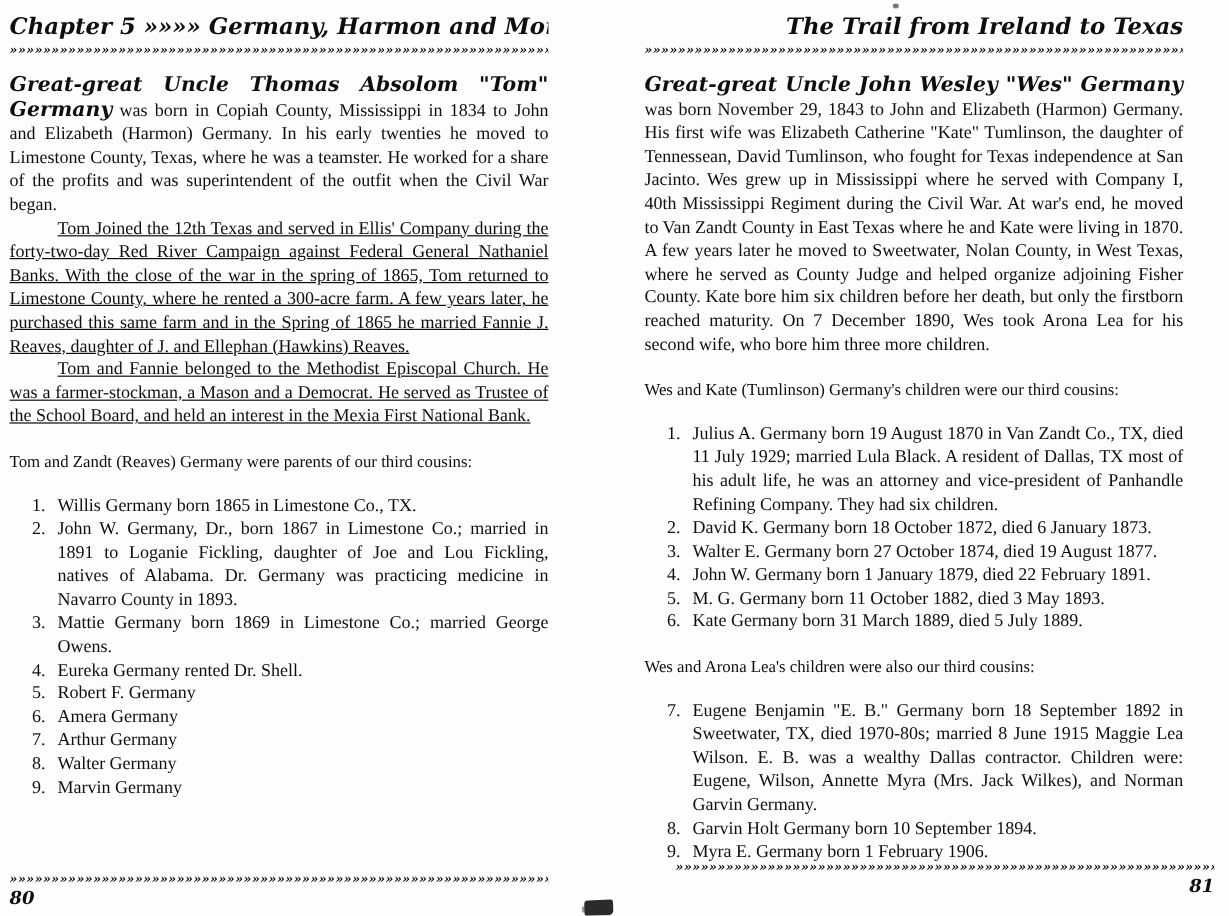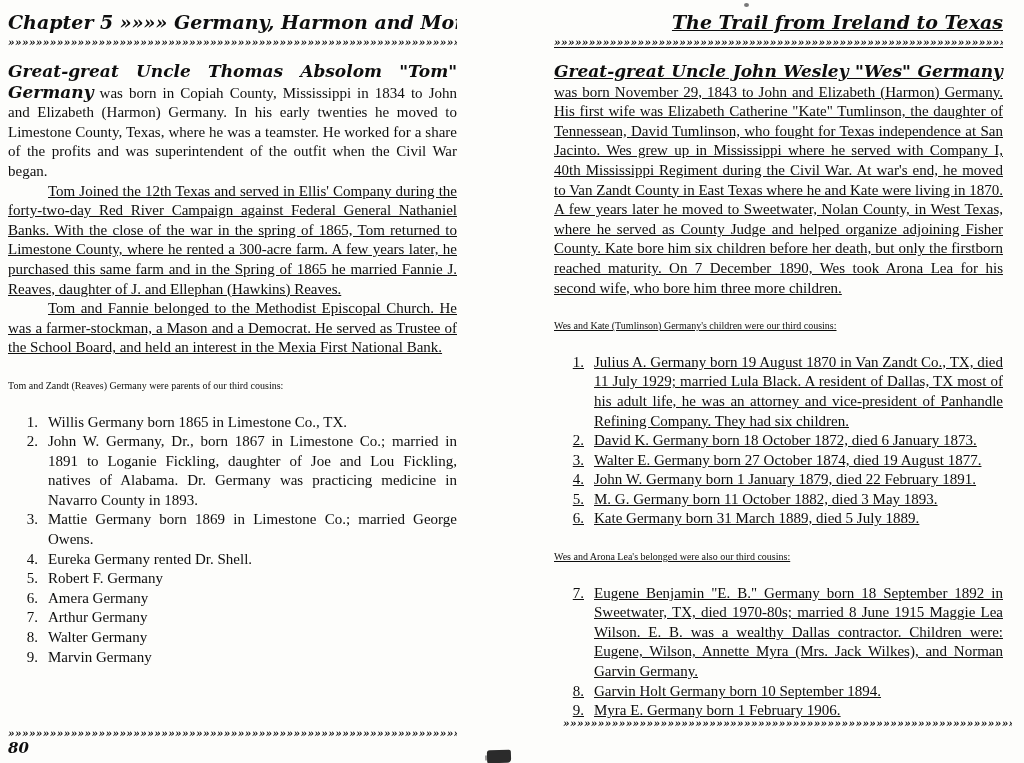--- a/index.html
+++ b/index.html
@@ -6,21 +6,21 @@
   .canvas{
     position:relative;
     width:1024px;height:763px;
     background:#fdfdfb;
     overflow:hidden;
     font-family:"Liberation Serif", serif;
     color:#0e0e0e;
   }
   .page{position:absolute;top:10px;width:449px;}
   .page-left{left:8px;}
-  .page-right{left:554px;text-decoration:underline;}
+  .page-right{left:537px;}
 
   .script{
     font-family:"DejaVu Serif", serif;
     font-style:italic;
     font-weight:bold;
   }
   .page-header{font-size:19px;line-height:24px;white-space:nowrap;overflow:hidden;}
   .page-header.right{text-align:right;}
 
   .rule{
@@ -35,21 +35,21 @@
   .body-text{font-size:15px;line-height:19.6px;text-align:justify;}
   .par{margin:0;}
   .par.indent{text-indent:40px;text-decoration:underline;}
   .script-lead{
     font-family:"DejaVu Serif", serif;
     font-style:italic;font-weight:bold;
     font-size:17px;
   }
   .first-block{margin-top:14px;}
 
-  .intro{margin-top:18px;font-size:10px;line-height:19.6px;text-align:left;}
+  .intro{margin-top:18px;font-size:14px;line-height:19.6px;text-align:left;}
 
   .list{margin-top:17px;}
   .li{display:flex;font-size:15px;line-height:19.6px;}
   .li .num{width:30px;flex:0 0 30px;text-align:right;padding-right:0;}
   .li .txt{flex:1;margin-left:10px;text-align:justify;}
 
   .footer{position:absolute;width:449px;}
   .footer-left{left:8px;top:726px;}
   .footer-right{left:563px;top:716px;}
   .pagenum{
@@ -166,37 +166,38 @@
       <div class="li">
           <span class="num">5.</span>
           <span class="txt">M. G. Germany born 11 October 1882, died 3 May 1893.</span>
         </div>
       <div class="li">
           <span class="num">6.</span>
           <span class="txt">Kate Germany born 31 March 1889, died 5 July 1889.</span>
         </div>
     </div>
 
-    <div class="intro">Wes and Arona Lea's belonged were also our third cousins:</div>
+    <div class="intro">Wes and Arona Lea's children were also our third cousins:</div>
 
     <div class="list">
       <div class="li">
           <span class="num">7.</span>
           <span class="txt">Eugene Benjamin "E. B." Germany born 18 September 1892 in Sweetwater, TX, died 1970-80s; married 8 June 1915 Maggie Lea Wilson.  E. B. was a wealthy Dallas contractor.  Children were: Eugene, Wilson, Annette Myra (Mrs. Jack Wilkes), and Norman Garvin Germany.</span>
         </div>
       <div class="li">
           <span class="num">8.</span>
           <span class="txt">Garvin Holt Germany born 10 September 1894.</span>
         </div>
       <div class="li">
           <span class="num">9.</span>
           <span class="txt">Myra E. Germany born 1 February 1906.</span>
         </div>
     </div>
   </div>
 
   <div class="footer footer-right">
     <div class="rule">»»»»»»»»»»»»»»»»»»»»»»»»»»»»»»»»»»»»»»»»»»»»»»»»»»»»»»»»»»»»»»»»»»»»»»»»»»»»»»»»</div>
+    <div class="pagenum right">81</div>
   </div>
 
   <div class="smudge"></div>
   <div class="speck"></div>
 </div>
 
 </body></html>

